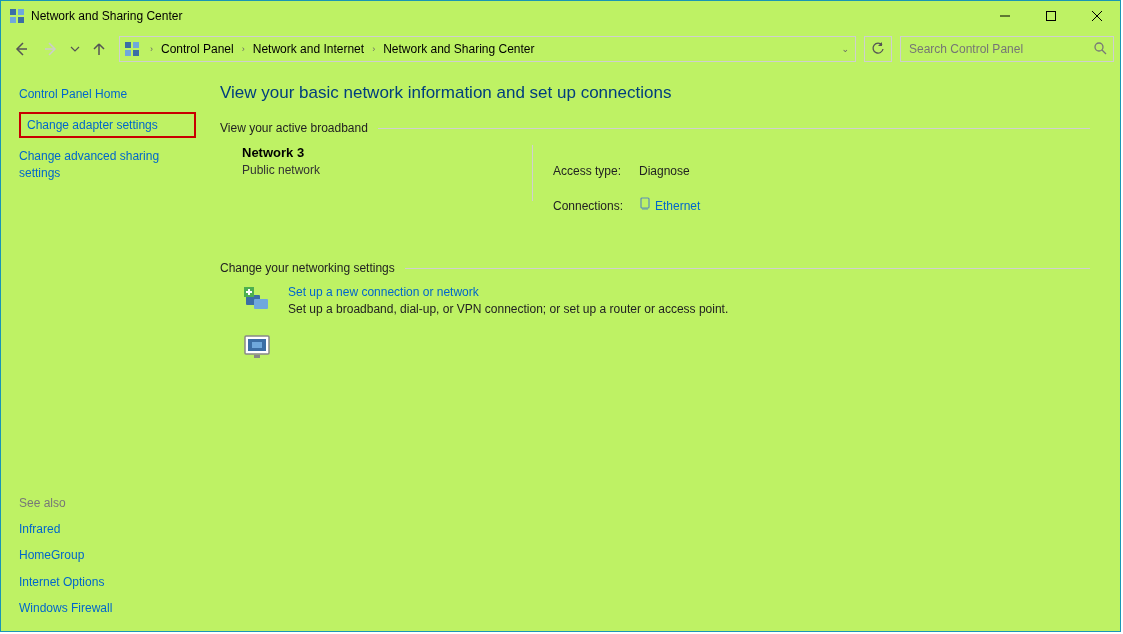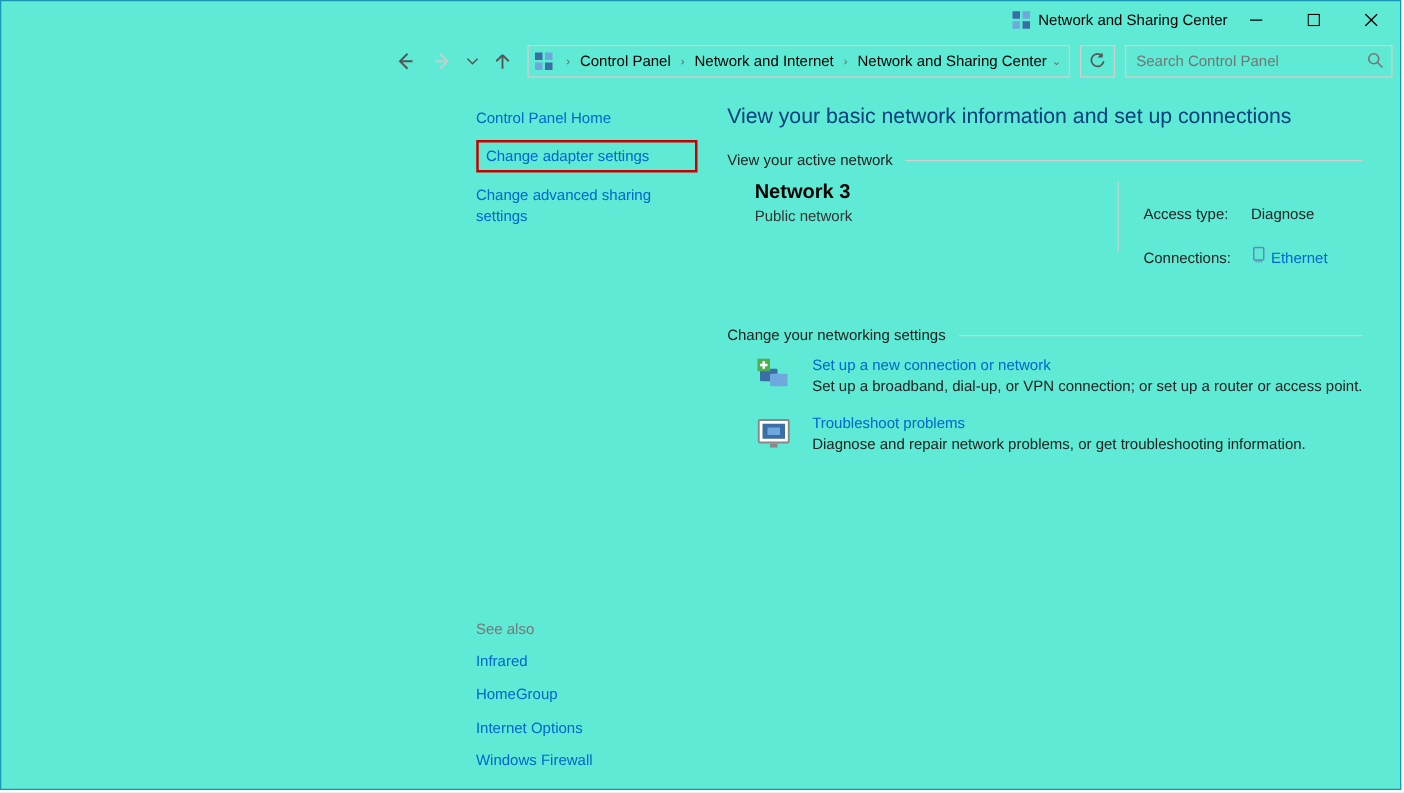--- a/index.html
+++ b/index.html
@@ -13,22 +13,21 @@
     background: #fff;
     overflow: hidden;
   }
   .window {
     border: 1px solid #1996b6;
     width: 1121px;
     height: 632px;
     display: flex;
     flex-direction: column;
     box-sizing: border-box;
-    background: #5eead4;
-    align-items: flex-end;
+    background: #bef264;
   }
   
   .titlebar {
     height: 30px;
     display: flex;
     align-items: center;
     padding-left: 8px;
   }
   .titlebar .app-icon {
     width: 16px;
@@ -183,21 +182,21 @@
     height: 1px;
     background: #d0d0d0;
   }
   .active-net {
     display: flex;
     margin: 6px 0 6px 22px;
   }
   .net-left {
     width: 270px;
   }
-  .net-name { font-weight: 600; font-size: 16px; }
+  .net-name { font-weight: 600; font-size: 13px; }
   .net-type { color: #333; margin-top: 3px; }
   .net-divider {
     width: 1px;
     background: #d0d0d0;
     margin: 0 20px;
     height: 56px;
   }
   .net-right {
     font-size: 12px;
   }
@@ -330,21 +329,21 @@
       <a href="#" class="side-link">Infrared</a>
       <a href="#" class="side-link">HomeGroup</a>
       <a href="#" class="side-link">Internet Options</a>
       <a href="#" class="side-link">Windows Firewall</a>
     </div>
 
     <div class="main">
       <div class="page-title">View your basic network information and set up connections</div>
 
       <div class="section-header">
-        <span class="label">View your active network</span>
+        <span class="label">View your active broadband</span>
         <span class="rule"></span>
       </div>
 
       <div class="active-net">
         <div class="net-left">
           <div class="net-name">Network  3</div>
           <div class="net-type">Public network</div>
         </div>
         <div class="net-divider"></div>
         <div class="net-right">
@@ -392,21 +391,17 @@
 
       <div class="settings-item">
         <div class="settings-icon">
           <svg width="32" height="32" viewBox="0 0 32 32">
             <rect x="3" y="5" width="24" height="18" rx="1" fill="#fff" stroke="#888" stroke-width="1.5"></rect>
             <rect x="6" y="8" width="18" height="12" fill="#3b6ea5"></rect>
             <rect x="10" y="11" width="10" height="6" fill="#6fa8dc"></rect>
             <rect x="12" y="24" width="6" height="3" fill="#888"></rect>
           </svg>
         </div>
-        <div class="settings-text">
-          <a href="#" class="link">Troubleshoot problems</a>
-          <div class="desc">Diagnose and repair network problems, or get troubleshooting information.</div>
-        </div>
       </div>
 
     </div>
   </div>
 </div>
 
 </body></html>

